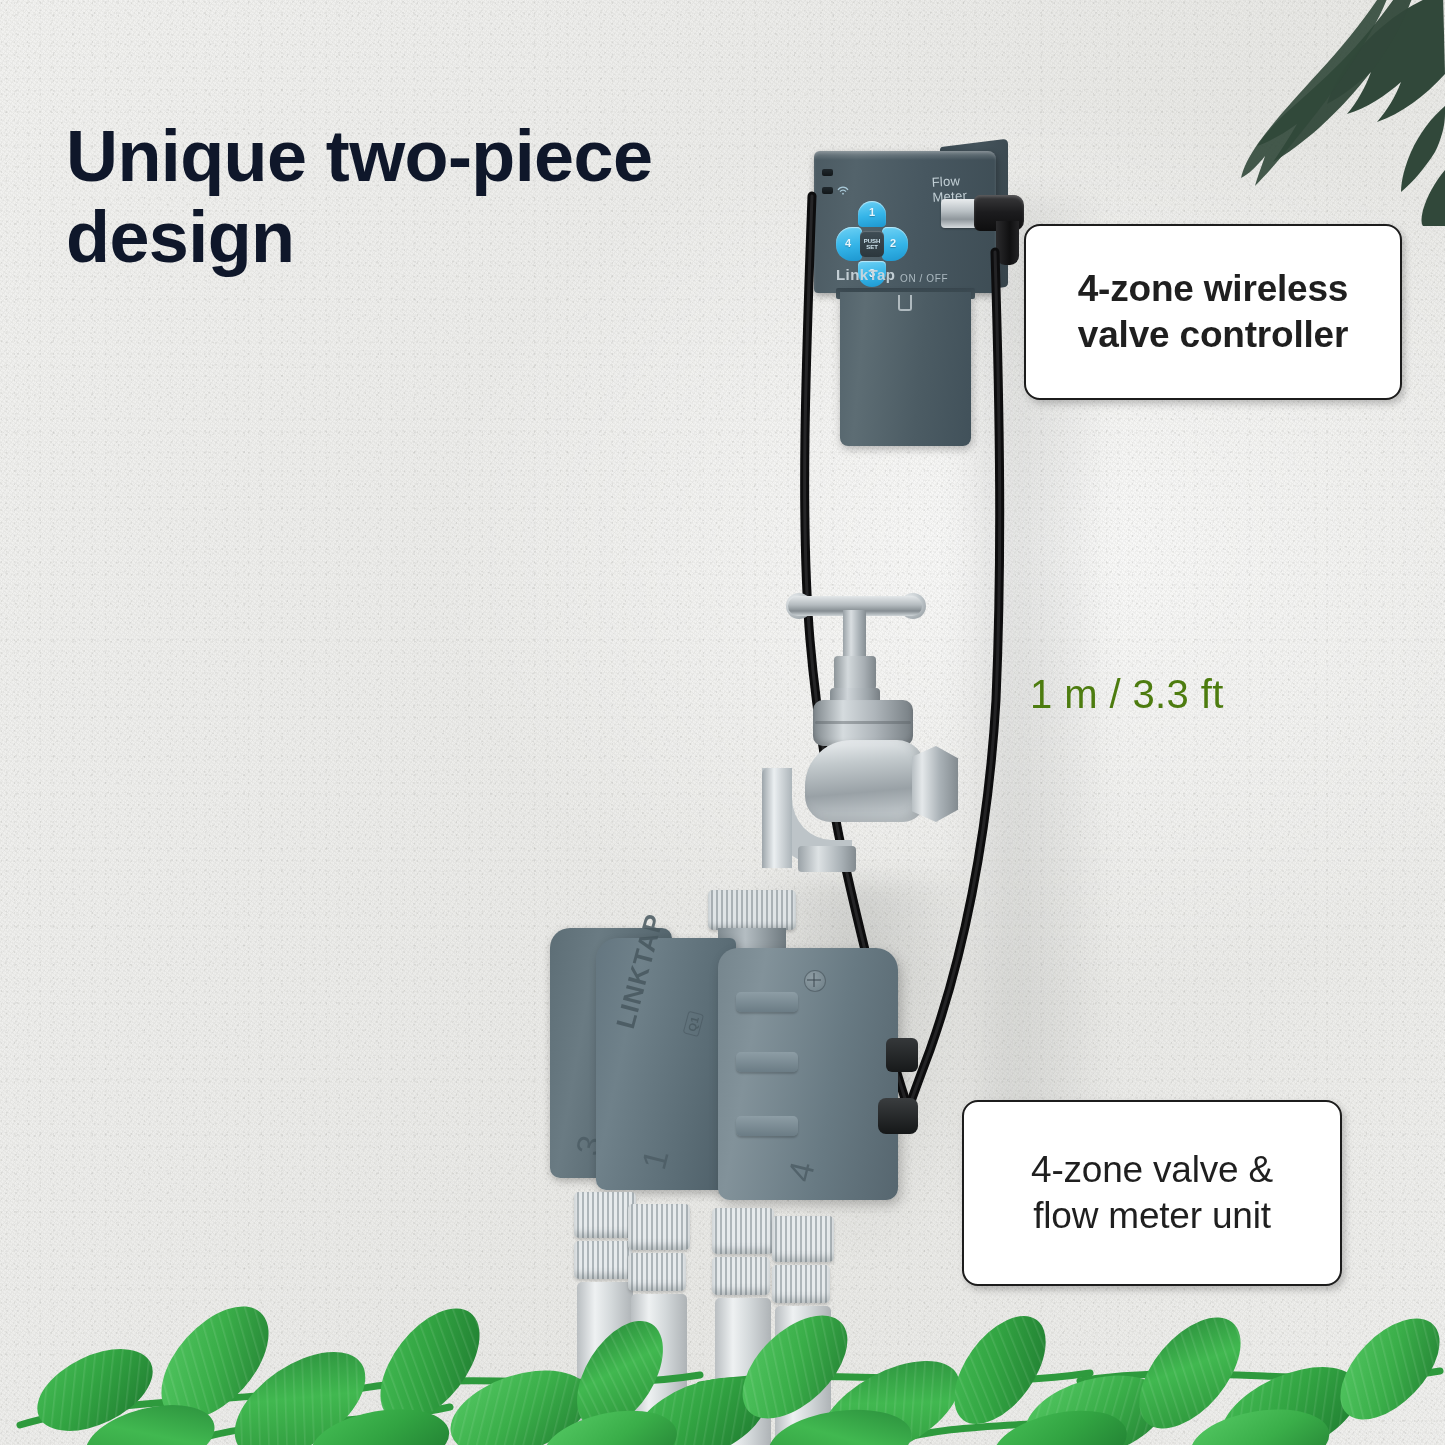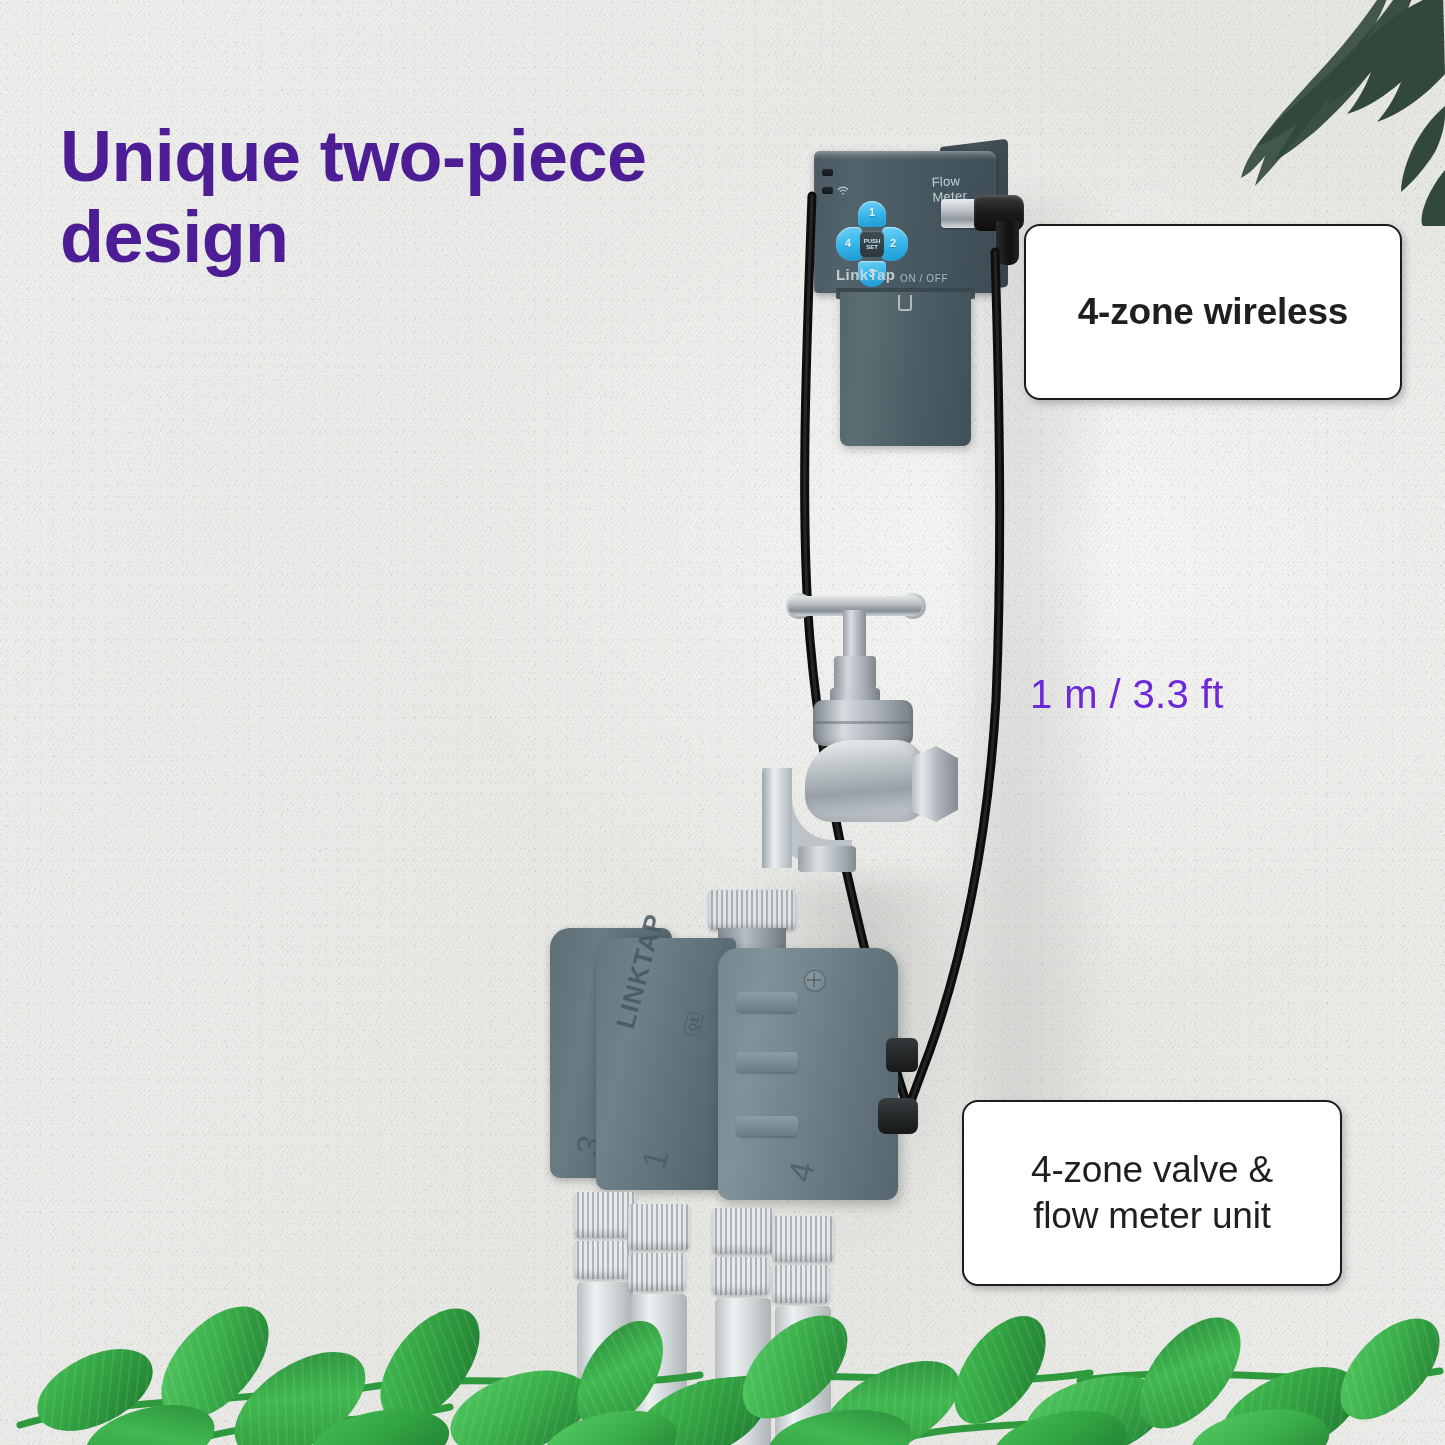--- a/index.html
+++ b/index.html
@@ -62,28 +62,28 @@
     position: absolute;
     left: 745px; top: 880px;
     width: 230px; height: 380px;
     background: radial-gradient(ellipse at 50% 20%, rgba(140,143,140,0.30) 0%, rgba(140,143,140,0) 72%);
     filter: blur(12px);
   }
 
   
   .headline {
     position: absolute;
-    left: 60px;
+    left: 66px;
     top: 116px;
     width: 660px;
     font-size: 72px;
     line-height: 1.12;
     font-weight: 700;
     letter-spacing: -0.6px;
-    color: #4c1d95;
+    color: #0f172a;
     font-stretch: condensed;
   }
   .features {
     position: absolute;
     left: 78px;
     top: 352px;
     width: 700px;
   }
   .feature {
     font-size: 46px;
@@ -120,21 +120,21 @@
     width: 376px; height: 182px;
   }
   .callout .lines { padding: 0 10px; }
 
   
   #measure-label {
     position: absolute;
     left: 1030px;
     top: 672px;
     font-size: 40px;
-    color: #6d28d9;
+    color: #4d7c0f;
     letter-spacing: 0.4px;
     white-space: nowrap;
   }
 
   
   #controller {
     position: absolute;
     left: 790px;
     top: 145px;
     width: 232px;
@@ -695,20 +695,21 @@
   </div>
   <div class="hose-col" style="left:772px; top:1216px;">
     <div class="hc-ring"></div>
     <div class="hc-ring small"></div>
     <div class="hose-tube"></div>
   </div>
 
   <div class="callout" id="callout-controller">
     <div class="lines">
       <div>4-zone wireless</div>
+      <div>valve controller</div>
     </div>
   </div>
 
   <div class="callout" id="callout-valve">
     <div class="lines">
       <div>4-zone valve &amp;</div>
       <div>flow meter unit</div>
     </div>
   </div>
 

